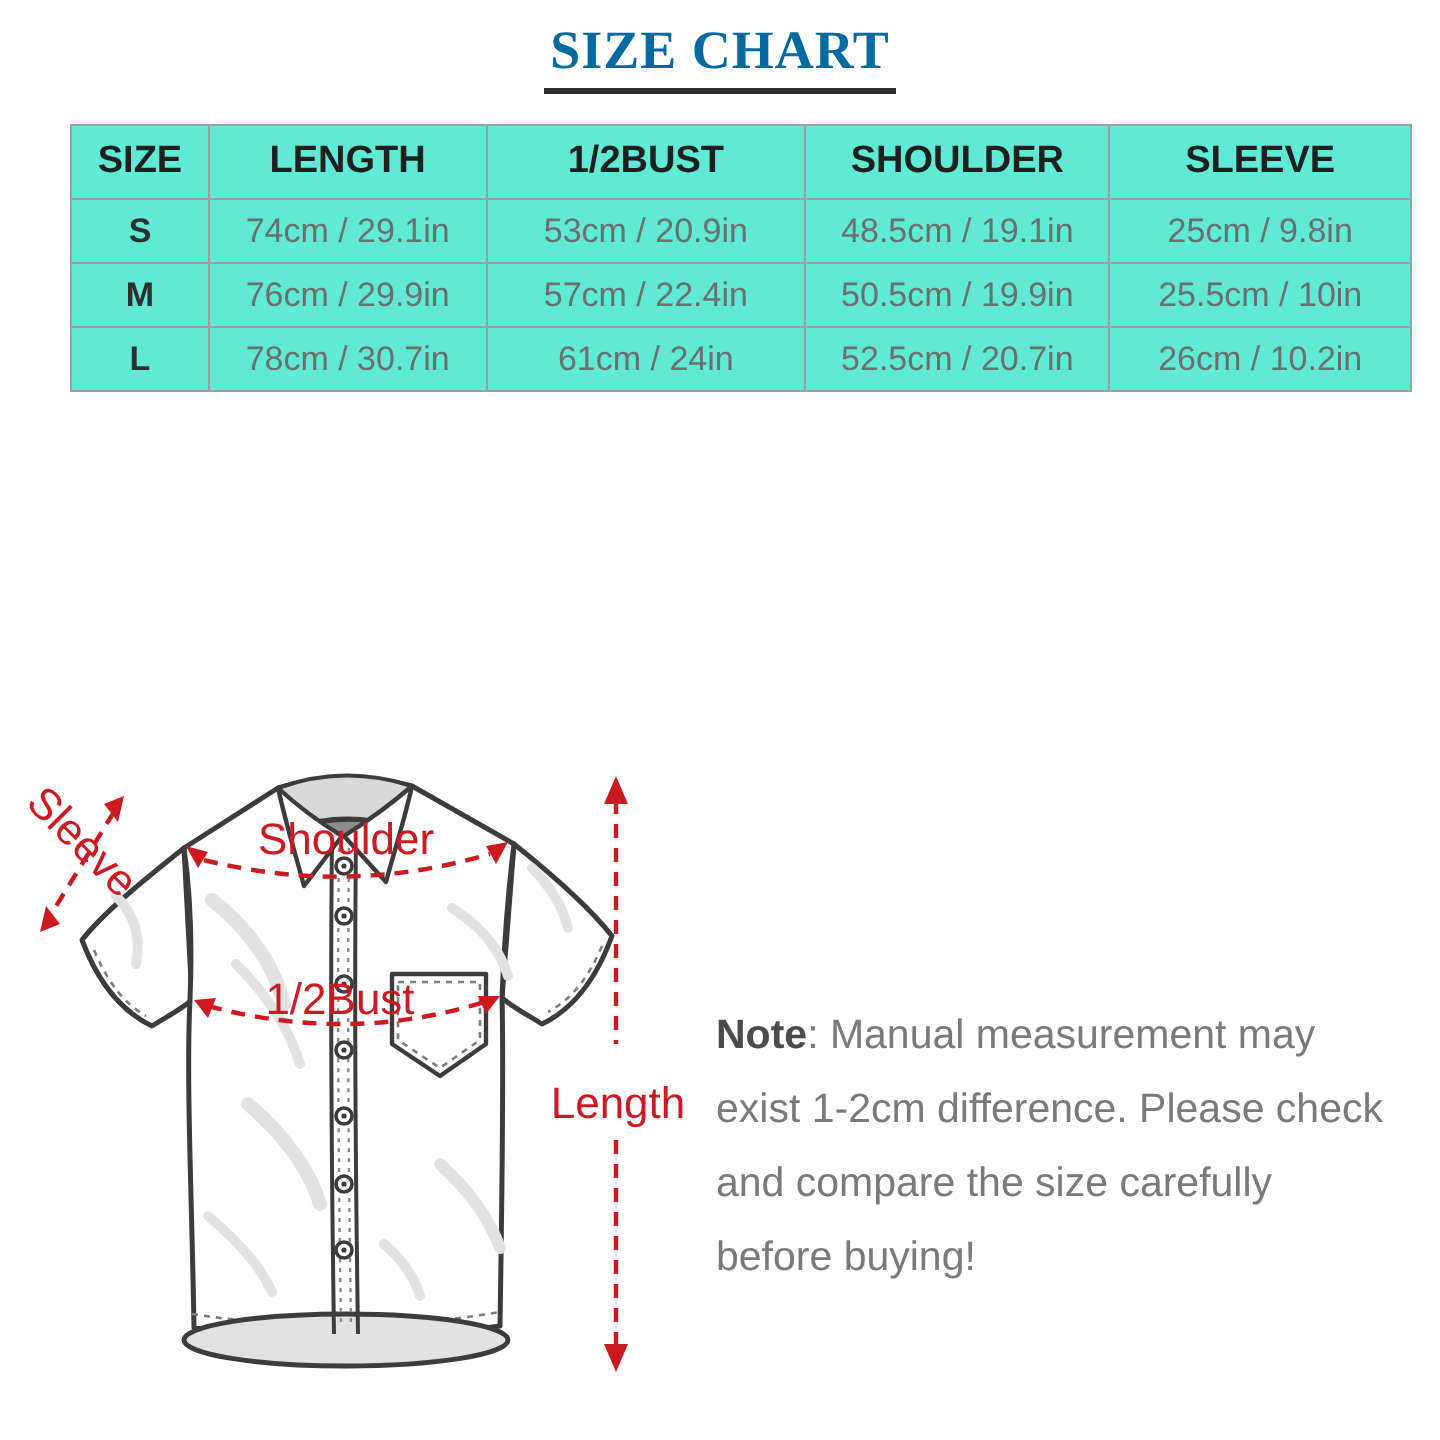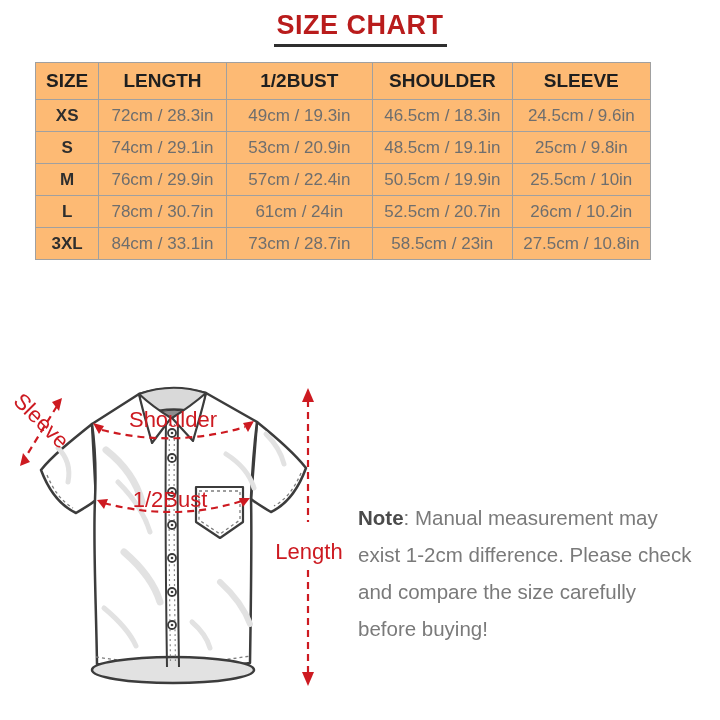--- a/index.html
+++ b/index.html
@@ -3,27 +3,27 @@
 <meta charset="utf-8">
 <style>
   html,body{margin:0;padding:0;background:#ffffff;}
   .page{
     position:relative;width:720px;height:720px;background:#fff;overflow:hidden;
     font-family:"Liberation Sans",sans-serif;
   }
   
   .title-wrap{position:absolute;top:10px;left:0;width:720px;text-align:center;}
   .title{
-    display:inline-block;font-size:27px;font-weight:bold;color:#b91c1c;
-    letter-spacing:.5px;border-bottom:3px solid #2f2f2f;padding:0 3px 3px 3px;
+    display:inline-block;font-size:27px;font-weight:bold;color:#0369a1;
+    letter-spacing:.5px;border-bottom:3px solid #2f2f2f;padding:0 3px 3px 3px;font-family:Liberation Serif, serif;
   }
   
   table.size-table{
-    position:absolute;left:35px;top:62px;width:616px;
-    border-collapse:collapse;table-layout:fixed;background:#fdba74;
+    position:absolute;left:35px;top:62px;width:671px;
+    border-collapse:collapse;table-layout:fixed;background:#5eead4;
   }
   .size-table th,.size-table td{
     border:1.5px solid #a0a0a0;text-align:center;vertical-align:middle;padding:0;
   }
   .size-table th{height:36px;font-size:19px;font-weight:bold;color:#1f1f1f;}
   .size-table td{height:31px;font-size:17px;color:#6e6e6e;}
   .size-table td.size-col{font-weight:bold;color:#2e2e2e;}
   
   .diagram{position:absolute;left:0;top:370px;}
   .acc-f{fill:var(--accent,#cd1a21);}
@@ -61,53 +61,39 @@
       <tr>
         <th>SIZE</th>
         <th>LENGTH</th>
         <th>1/2BUST</th>
         <th>SHOULDER</th>
         <th>SLEEVE</th>
       </tr>
     </thead>
     <tbody>
       <tr>
-        <td class="size-col">XS</td>
-        <td>72cm / 28.3in</td>
-        <td>49cm / 19.3in</td>
-        <td>46.5cm / 18.3in</td>
-        <td>24.5cm / 9.6in</td>
-      </tr>
-      <tr>
         <td class="size-col">S</td>
         <td>74cm / 29.1in</td>
         <td>53cm / 20.9in</td>
         <td>48.5cm / 19.1in</td>
         <td>25cm / 9.8in</td>
       </tr>
       <tr>
         <td class="size-col">M</td>
         <td>76cm / 29.9in</td>
         <td>57cm / 22.4in</td>
         <td>50.5cm / 19.9in</td>
         <td>25.5cm / 10in</td>
       </tr>
       <tr>
         <td class="size-col">L</td>
         <td>78cm / 30.7in</td>
         <td>61cm / 24in</td>
         <td>52.5cm / 20.7in</td>
         <td>26cm / 10.2in</td>
-      </tr>
-      <tr>
-        <td class="size-col">3XL</td>
-        <td>84cm / 33.1in</td>
-        <td>73cm / 28.7in</td>
-        <td>58.5cm / 23in</td>
-        <td>27.5cm / 10.8in</td>
       </tr>
     </tbody>
   </table>
 
   <svg class="diagram" width="360" height="348" viewBox="0 0 360 348">
 
     <g>
       <path class="outline" d="M 92 54 C 72 70, 52 86, 41 100 Q 53 132, 76 143 C 84 138, 90 135, 96 130 Z"></path>
       <path class="stitch" d="M 47 105 Q 57 129, 73 138"></path>
       <path class="outline" d="M 257 52 C 277 68, 295 84, 306 98 Q 294 131, 271 142 C 263 137, 257 134, 251 129 Z"></path>

